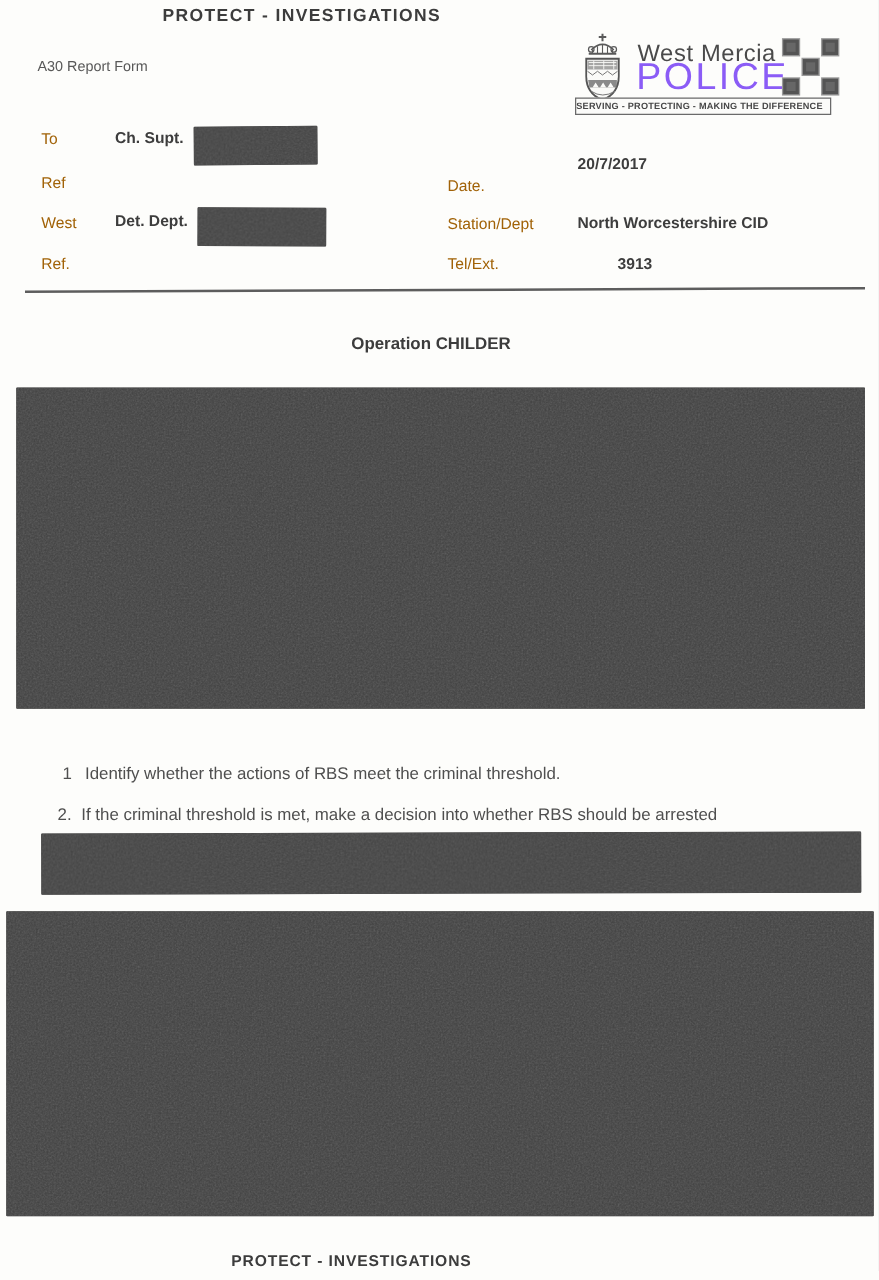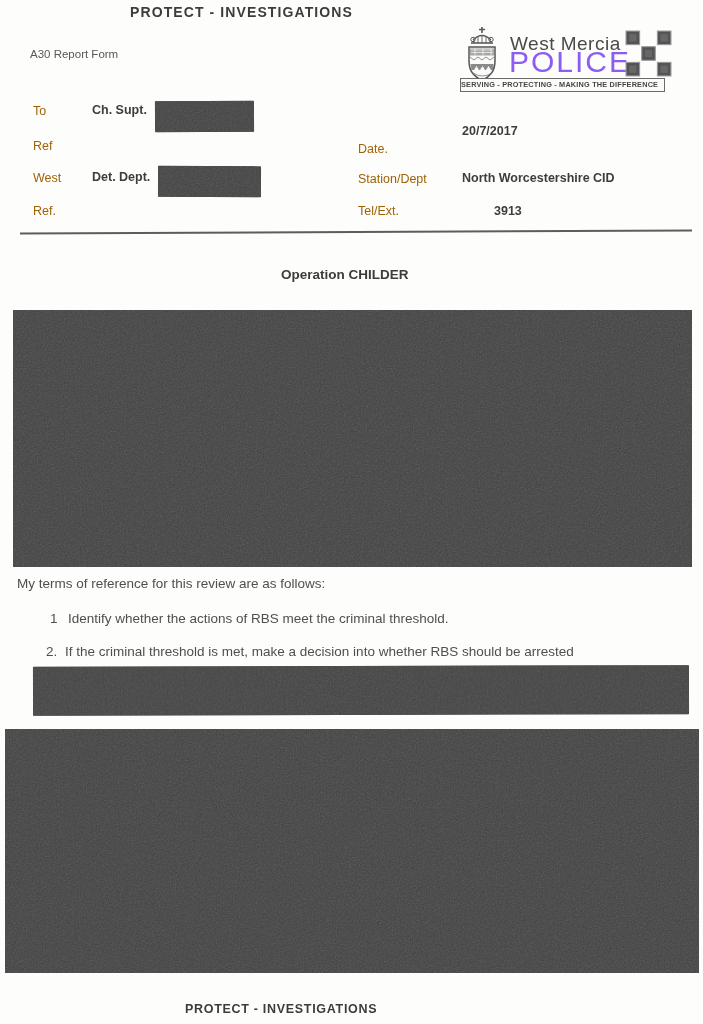--- a/index.html
+++ b/index.html
@@ -126,21 +126,20 @@
 
   <div class="abs optitle" style="left:271px;top:267px;margin-left:10px;">Operation CHILDER</div>
 
   <div class="redact" style="left:13px;top:310px;width:679px;height:257px;">
     <svg preserveAspectRatio="none">
         <rect width="100%" height="100%" fill="#414141"></rect>
         <rect width="100%" height="100%" filter="url(#grain)" opacity="0.22"></rect>
       </svg>
   </div>
 
-  <div class="abs bodytext" style="left:17px;top:576px;">My terms of reference for this review are as follows:</div>
 
   <div>
     <span class="abs bodytext" style="left:50px;top:611px;">1</span>
     <span class="abs bodytext" style="left:68px;top:611px;">Identify whether the actions of RBS meet the criminal threshold.</span>
   </div>
   <div>
     <span class="abs bodytext" style="left:46px;top:644px;">2.</span>
     <span class="abs bodytext" style="left:65px;top:644px;text-align:center;">If the criminal threshold is met, make a decision into whether RBS should be arrested</span>
   </div>
 

